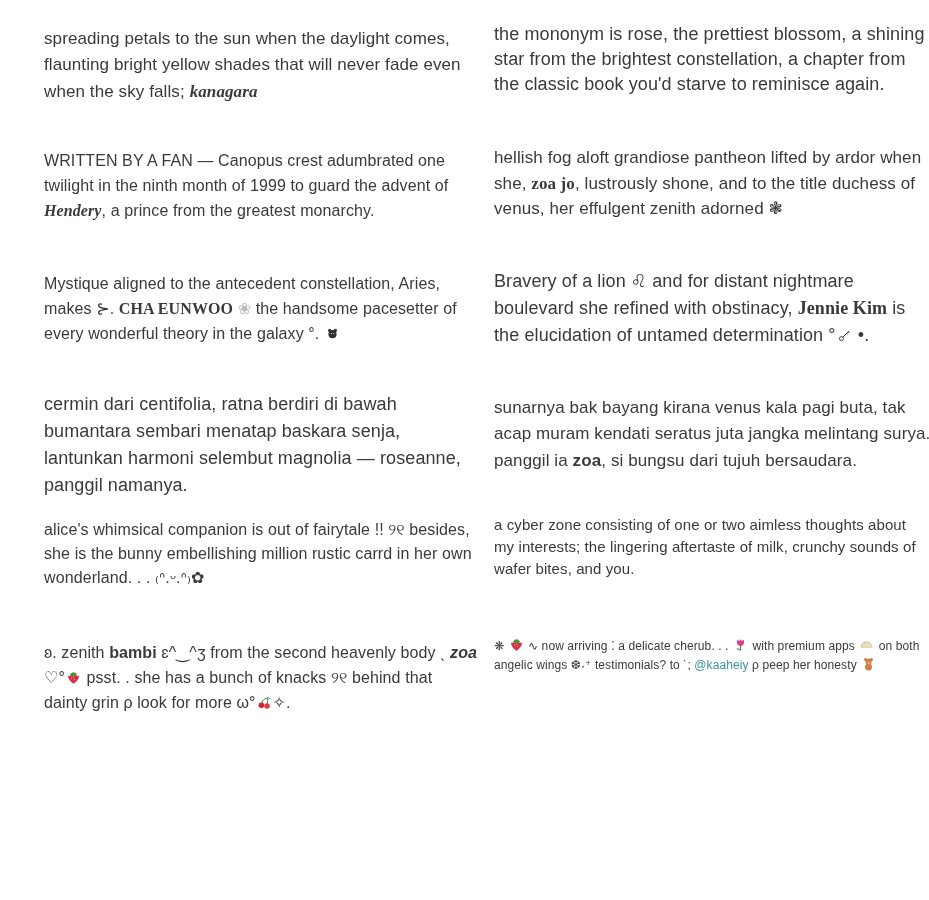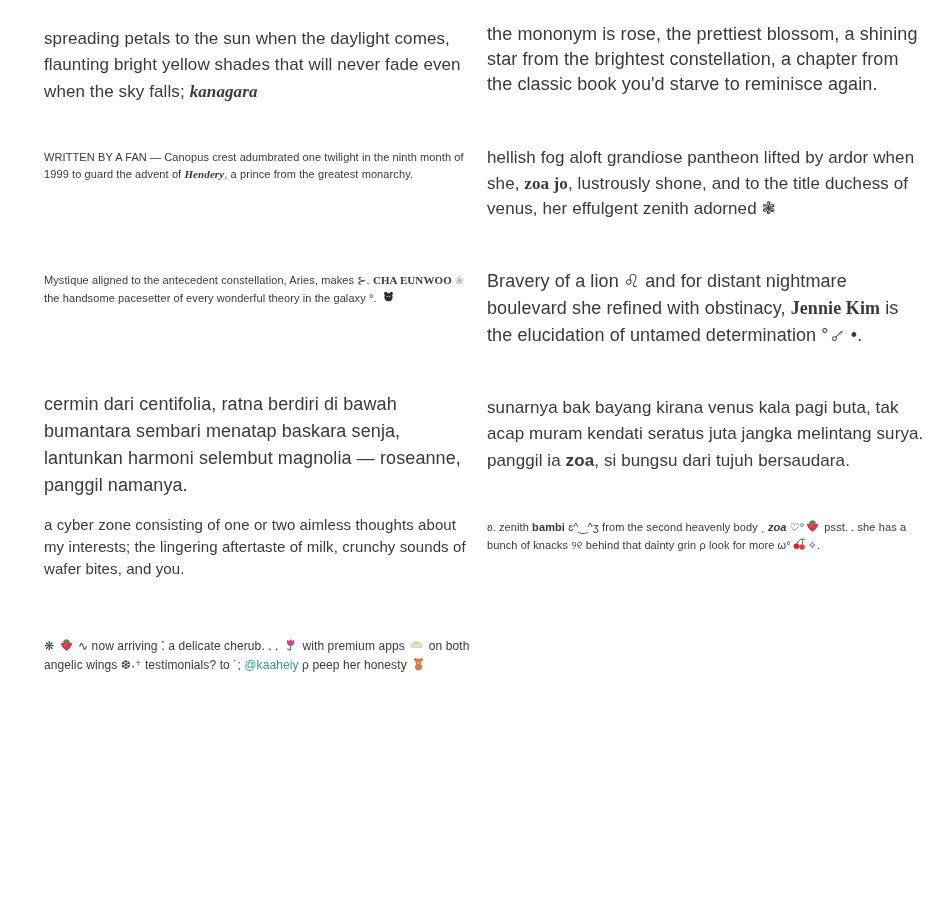--- a/index.html
+++ b/index.html
@@ -6,27 +6,27 @@
   body{
     width:929px;height:900px;background:#ffffff;overflow:hidden;
     font-family:"Liberation Sans","DejaVu Sans",sans-serif;
     color:#383b38;
     -webkit-font-smoothing:antialiased;
   }
   .grid{
     display:grid;
     grid-template-columns:436px 442px;
     grid-template-rows:repeat(7,123px);
-    column-gap:7px;
+    column-gap:14px;
     padding:26px 0 0 44px;
   }
   .bio{font-size:17px;line-height:1.5;letter-spacing:.1px;}
   .bio.right{padding-right:10px;margin-top:-4px;}
   .fs15{font-size:15px}.fs155{font-size:18px}.fs16{font-size:12px}
-  .fs165{font-size:11px}.fs17{font-size:17px}.fs175{font-size:18px}
+  .fs165{font-size:16px}.fs17{font-size:17px}.fs175{font-size:18px}
   .lh140{line-height:1.40}.lh145{line-height:1.45}.lh150{line-height:1.50}
   .lh155{line-height:1.55}.lh160{line-height:1.60}
   .seg-bold{font-weight:700;}
   .seg-bold-italic{font-weight:700;font-style:italic;}
   .seg-serif-bold{font-family:"Liberation Serif","DejaVu Serif",serif;font-weight:700;}
   .seg-serif-bold-italic{font-family:"Liberation Serif","DejaVu Serif",serif;font-weight:700;font-style:italic;}
   .seg-link{color:#3a939c;cursor:pointer;}
   .seg-muted{color:#b9bdb9;}
   .em{display:inline-block;width:15px;height:15px;vertical-align:-2px;margin:0 1px;}
   .em svg{width:100%;height:100%;display:block;}
@@ -47,20 +47,21 @@
             <circle cx="14" cy="12" r=".9" fill="#fff"></circle>
           </svg></span></span></div>
     <div class="bio right fs155 lh150"><span>Bravery of a lion ♌ and for distant nightmare boulevard she refined with obstinacy, </span><span class="seg-serif-bold">Jennie Kim</span><span> is the elucidation of untamed determination °<span class="em"><svg viewBox="0 0 24 24">
             <g stroke="#3c3f3c" stroke-width="1.6" fill="none">
               <circle cx="7" cy="17" r="3.2"></circle>
               <path d="M9.3 14.7L19.5 4.5M15.5 8.5l2.2 2.2M18 6l2.2 2.2"></path>
             </g>
           </svg></span> •.</span></div>
     <div class="bio right fs155 lh150"><span>cermin dari centifolia, ratna berdiri di bawah bumantara sembari menatap baskara senja, lantunkan harmoni selembut magnolia — roseanne, panggil namanya.</span></div>
     <div class="bio left fs17 lh155"><span>sunarnya bak bayang kirana venus kala pagi buta, tak acap muram kendati seratus juta jangka melintang surya. panggil ia </span><span class="seg-bold">zoa</span><span>, si bungsu dari tujuh bersaudara.</span></div>
+    <div class="bio left fs165 lh150"><span>alice's whimsical companion is out of fairytale !! ୨୧ besides, she is the bunny embellishing million rustic carrd in her own wonderland. . . ₍ᐢ.ᵕ.ᐢ₎✿</span></div>
     <div class="bio right fs15 lh145"><span>a cyber zone consisting of one or two aimless thoughts about my interests; the lingering aftertaste of milk, crunchy sounds of wafer bites, and you.</span></div>
     <div class="bio left fs165 lh155"><span>ʚ. zenith </span><span class="seg-bold">bambi</span><span> ɛ^‿^ʒ from the second heavenly body ˎ </span><span class="seg-bold-italic">zoa</span><span> ♡°<span class="em"><svg viewBox="0 0 24 24">
             <path d="M12 22C6.5 18.5 3.2 13.5 3.2 9h17.6c0 4.5-3.3 9.5-8.8 13z" fill="#db3049"></path>
             <path d="M6.2 7.8C7.6 4.6 9.7 3.4 12 3.4s4.4 1.2 5.8 4.4l-2.3 1.9H8.5L6.2 7.8z" fill="#46963c"></path>
             <circle cx="9" cy="13" r=".8" fill="#f6cdcd"></circle>
             <circle cx="13.8" cy="15" r=".8" fill="#f6cdcd"></circle>
             <circle cx="12" cy="11" r=".8" fill="#f6cdcd"></circle>
           </svg></span> psst. . she has a bunch of knacks ୨୧ behind that dainty grin ρ look for more ω°<span class="em"><svg viewBox="0 0 24 24">
             <path d="M7.5 13C9 8 13 5 17.5 4.5" stroke="#4b7d3a" stroke-width="1.6" fill="none"></path>
             <path d="M16.5 13.5c.5-3.5.8-6.5 1-9" stroke="#4b7d3a" stroke-width="1.6" fill="none"></path>

